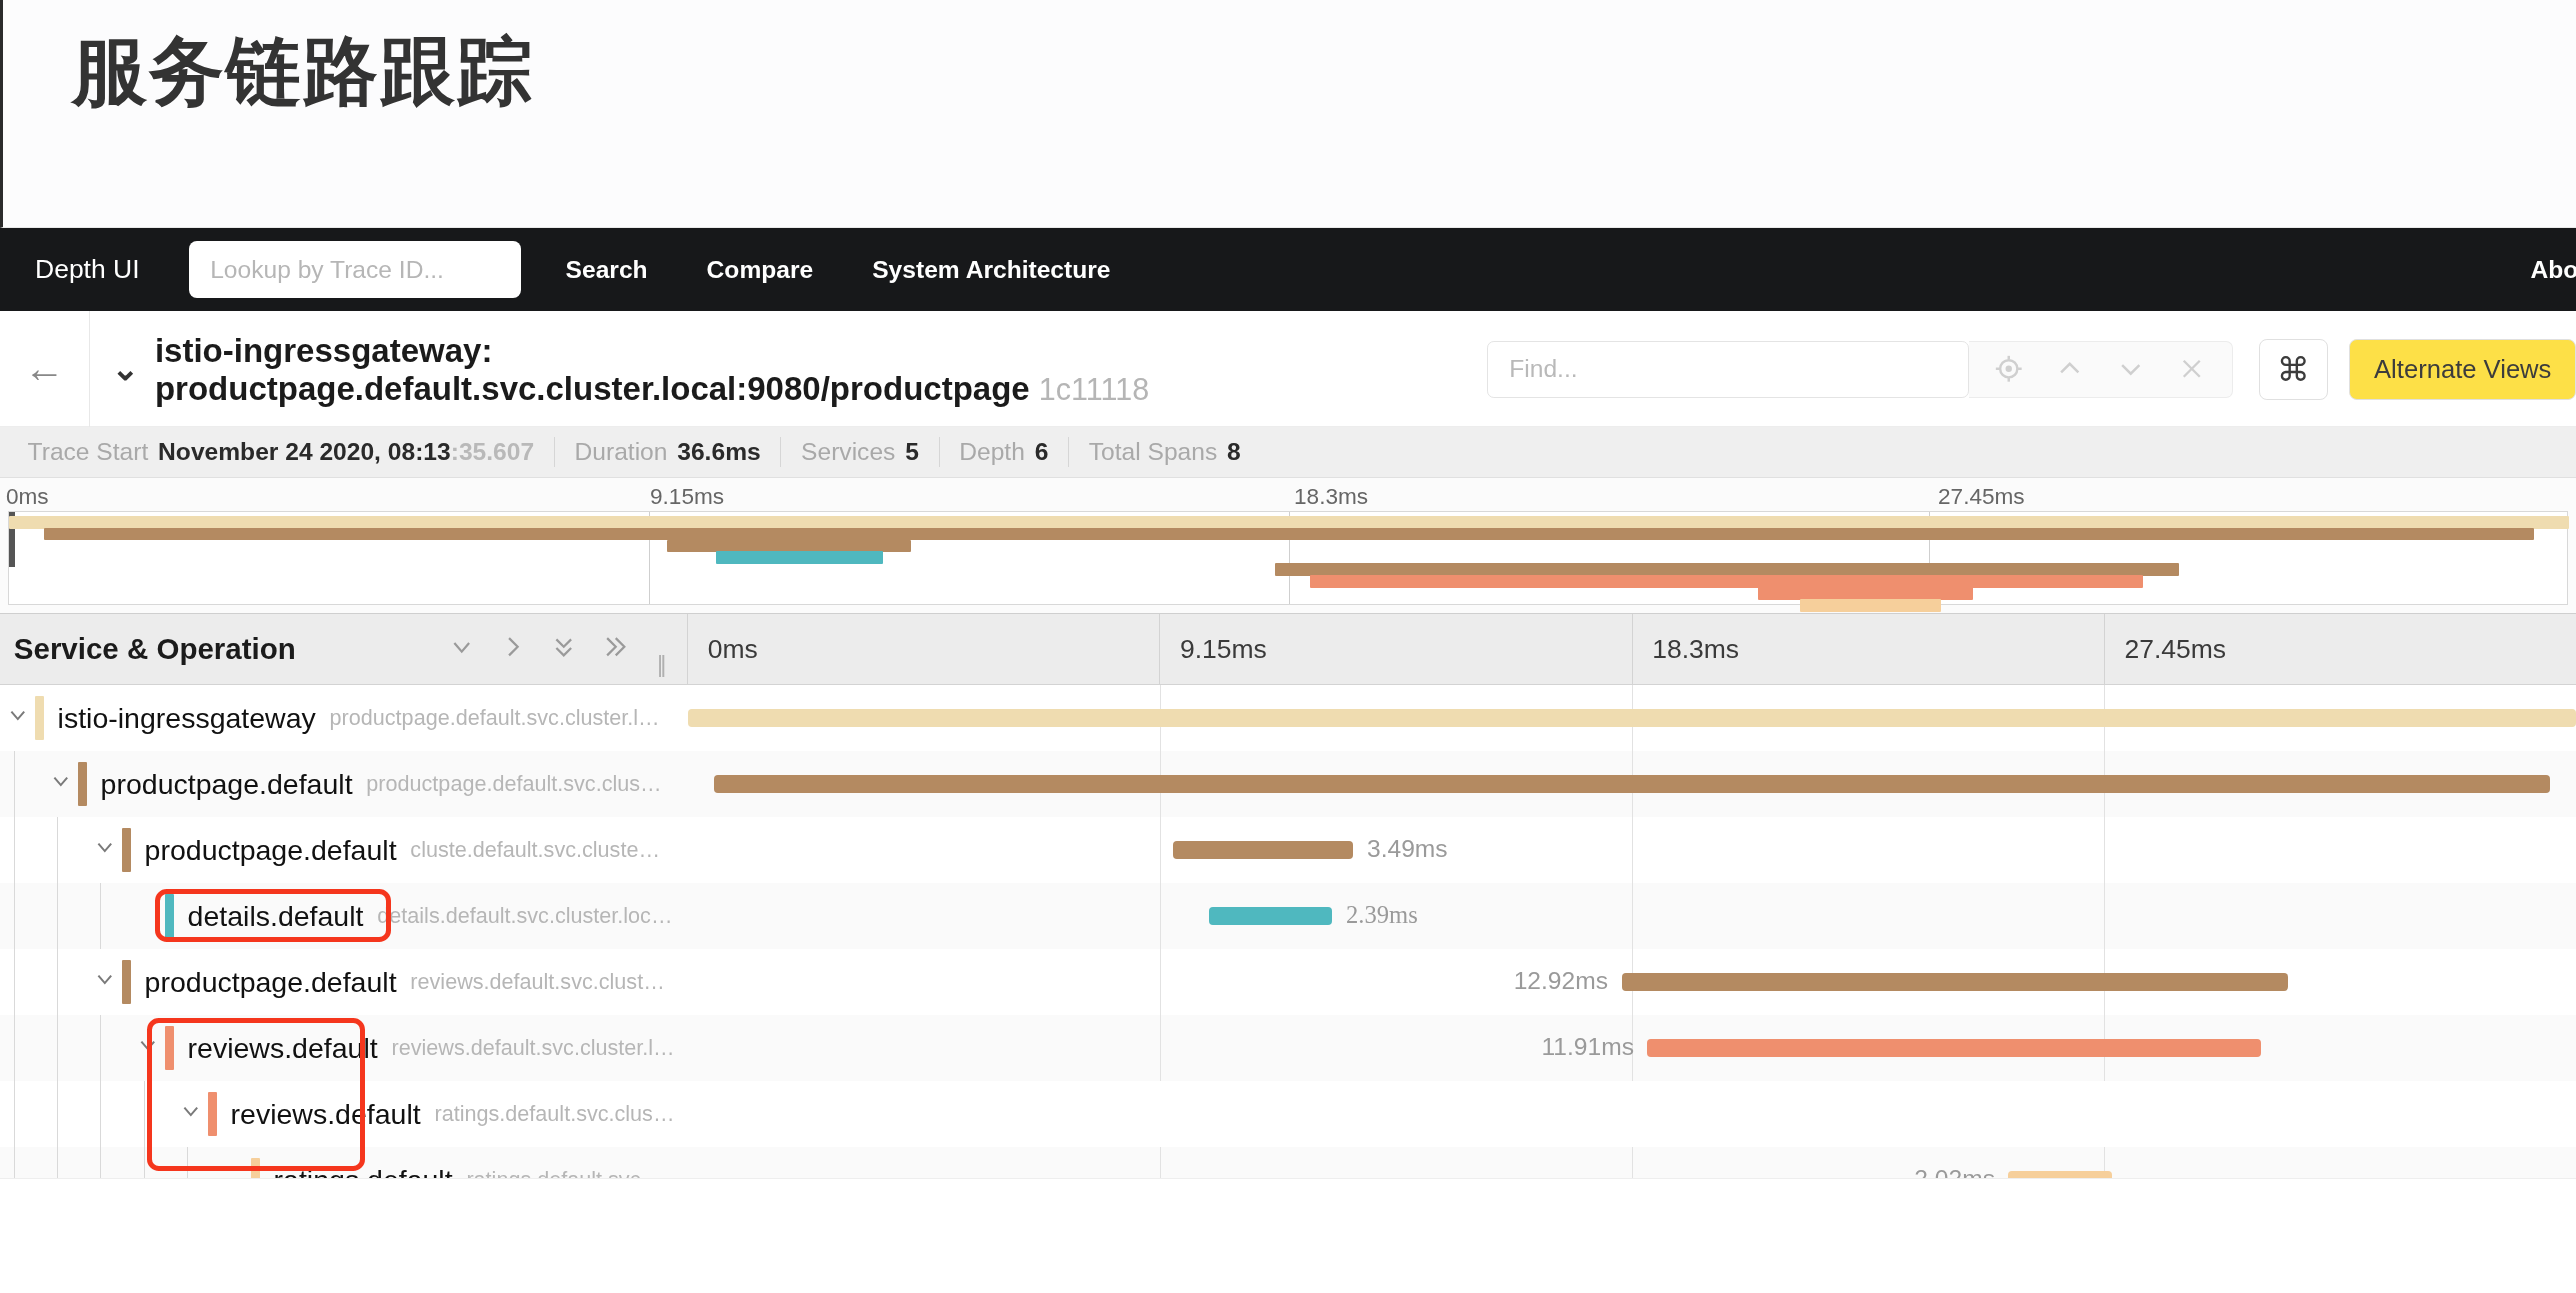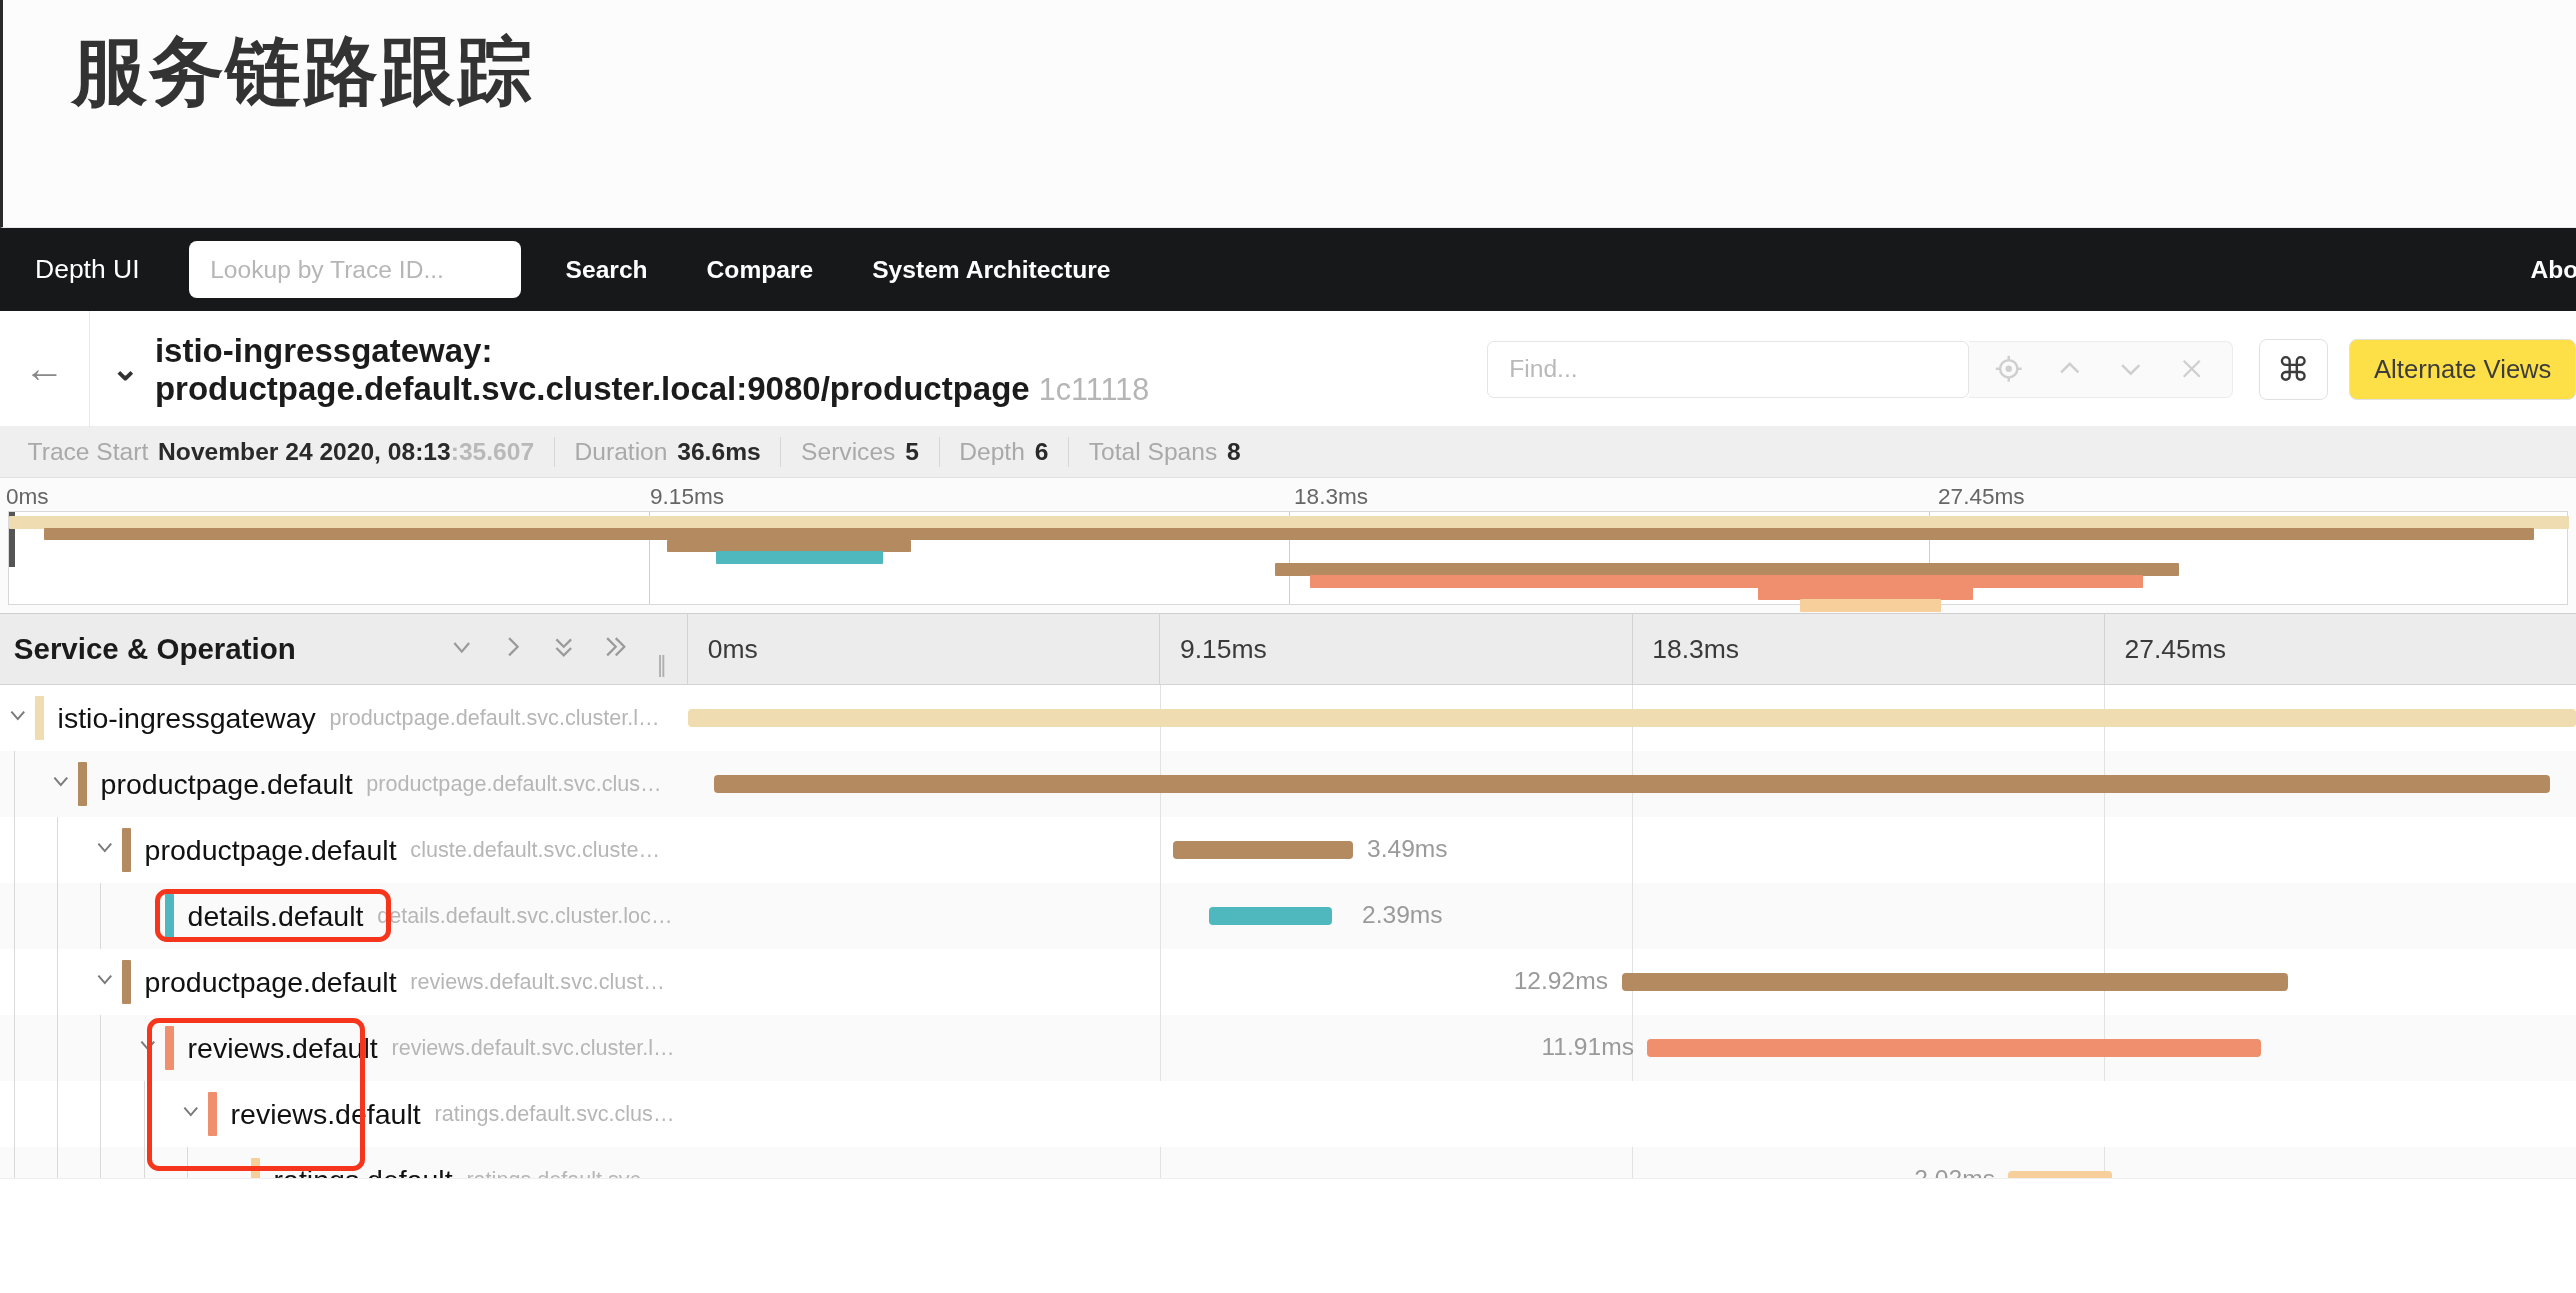--- a/index.html
+++ b/index.html
@@ -372,21 +372,21 @@
           <div class="row-chev"></div>
           <div class="svc-tick" style="background: rgb(79, 184, 191);"></div>
           <span class="svc-name">details.default</span>
           <span class="op-name">details.default.svc.cluster.loc…</span>
         </div>
         <div class="row-right">
           <div class="rg" style="left: 472px;"></div>
           <div class="rg" style="left: 944px;"></div>
           <div class="rg" style="left: 1416px;"></div>
           <div class="span-bar" style="left: 521px; width: 123px; background: rgb(79, 184, 191);"></div>
-          <span class="span-dur" style="left: 674px;">2.39ms</span>
+          <span class="span-dur" style="left: 658px; font-family: Liberation Serif, serif;">2.39ms</span>
         </div>
       </div>
       <div class="span-row">
         <div class="row-left">
           <div class="guides" style="width: 688px; right: 0px;">
             <div class="guide" style="left: 13.8px;"></div>
             <div class="guide" style="left: 57px;"></div>
           </div>
           <div style="width: 87px; flex: 0 0 auto;"></div>
           <div class="row-chev"><svg width="25.6" height="25.6" viewBox="0 0 24 24" fill="none" stroke="currentColor" stroke-width="1.9">

